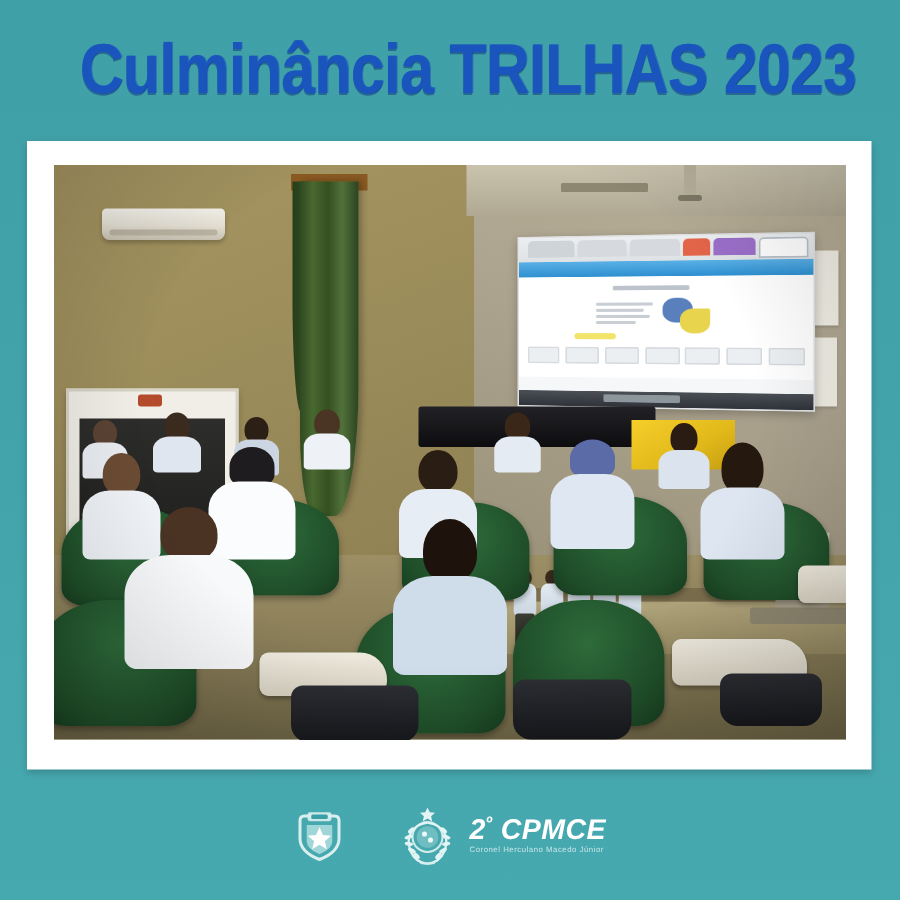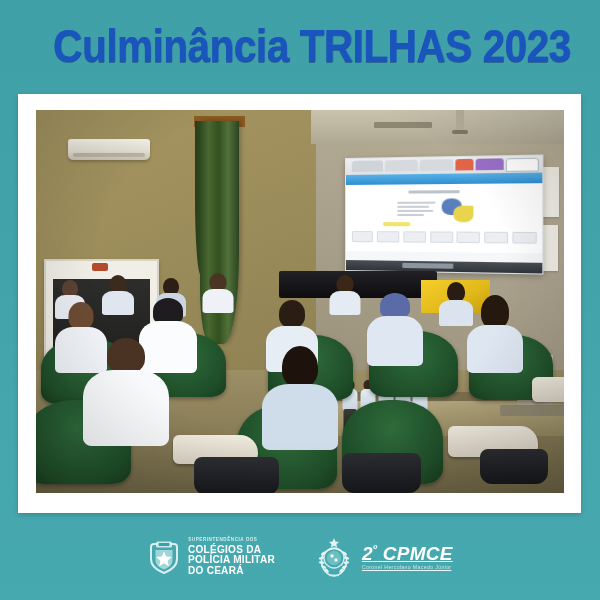--- a/index.html
+++ b/index.html
@@ -200,21 +200,21 @@
   .shield svg{display:block;}
   .logo-txt{line-height:1.04;color:#ffffff;}
   .logo-txt .pre{
     display:block;font-size:4.6px;letter-spacing:.55px;font-weight:700;
     color:#dff1f1;text-transform:uppercase;margin-bottom:1px;opacity:.92;}
   .logo-txt .main{
     display:block;font-size:10.5px;font-weight:700;letter-spacing:.25px;
     text-transform:uppercase;transform:scaleX(.96);transform-origin:left;}
 
   .wreath{position:relative;width:42px;height:42px;}
-  .cpm-txt{line-height:1.02;color:#ffffff;text-decoration:underline;}
+  .cpm-txt{line-height:1.02;color:#ffffff;}
   .cpm-txt .big{display:block;font-size:19px;font-weight:700;font-style:italic;
     letter-spacing:.3px;}
   .cpm-txt .big sup{font-size:11px;vertical-align:super;}
   .cpm-txt .sub{display:block;font-size:5.2px;font-weight:400;letter-spacing:.35px;
     color:#d7eeee;margin-top:1px;opacity:.9;}
 </style>
 </head>
 <body>
 
 <div id="poster">
@@ -406,26 +406,20 @@
 
     <div class="logo">
       <div class="shield">
         <svg width="34" height="36" viewBox="0 0 34 36" aria-hidden="true">
           <path d="M4 8 Q4 5 7 5 L27 5 Q30 5 30 8 L30 20 Q30 29 17 34 Q4 29 4 20 Z" fill="none" stroke="#d9efef" stroke-width="2"></path>
           <rect x="9" y="2.5" width="16" height="6" rx="1.6" fill="#d9efef" opacity=".9"></rect>
           <rect x="11.5" y="4" width="11" height="3" rx="1" fill="#3aa0a8"></rect>
           <path d="M8.5 11 L25.5 11 L25.5 22 Q25.5 27 17 30.5 Q8.5 27 8.5 22 Z" fill="#bde5e6" opacity=".75"></path>
           <path d="M17 12.5 l2.3 5.1 5.5 .5 -4.2 3.7 1.3 5.4 -4.9-3 -4.9 3 1.3-5.4 -4.2-3.7 5.5-.5 Z" fill="#ffffff"></path>
         </svg>
-      </div>
-      <div class="logo-txt">
-        <span class="pre">Superintendência dos</span>
-        <span class="main">COLÉGIOS DA</span>
-        <span class="main">POLÍCIA MILITAR</span>
-        <span class="main">DO CEARÁ</span>
       </div>
     </div>
 
     <div class="logo">
       <div class="wreath">
         <svg width="42" height="42" viewBox="0 0 42 42" aria-hidden="true">
           <g fill="#e4f4f4">
             <path d="M21 2.3 l1.5 3.2 3.5 .4 -2.6 2.3 .8 3.4 -3.2-1.9 -3.2 1.9 .8-3.4 -2.6-2.3 3.5-.4 Z"></path>
           </g>
           <circle cx="21" cy="22" r="10" fill="none" stroke="#dff2f2" stroke-width="1.4" opacity=".9"></circle>

